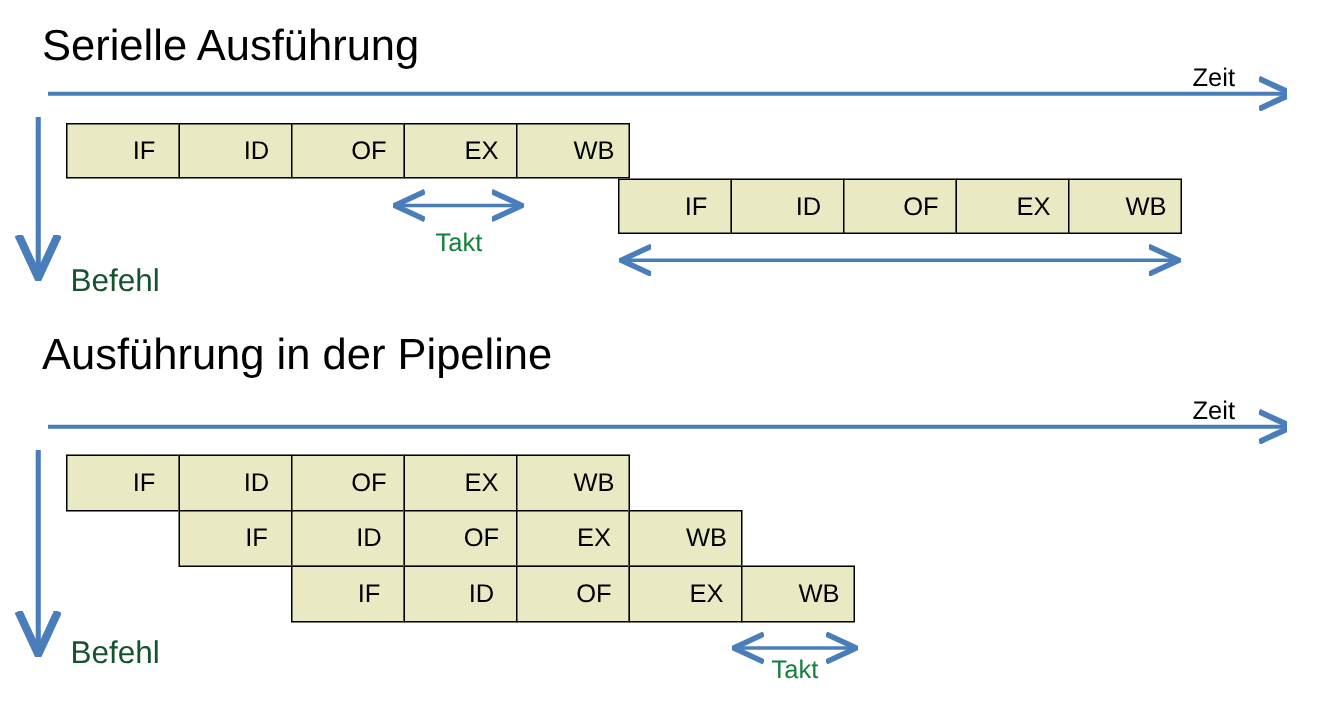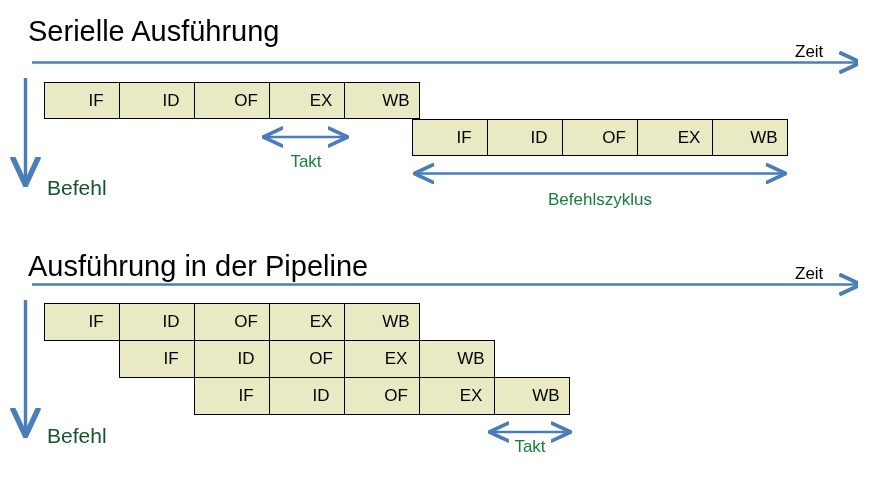--- a/index.html
+++ b/index.html
@@ -117,23 +117,22 @@
   <div class="stage-box" style="left:344px; top:82px;  width:76px; height:37px;">WB</div>
 
   <div class="stage-box" style="left:412px; top:119px; width:76px; height:37px;">IF</div>
   <div class="stage-box" style="left:487px; top:119px; width:76px; height:37px;">ID</div>
   <div class="stage-box" style="left:562px; top:119px; width:76px; height:37px;">OF</div>
   <div class="stage-box" style="left:637px; top:119px; width:76px; height:37px;">EX</div>
   <div class="stage-box" style="left:712px; top:119px; width:76px; height:37px;">WB</div>
 
   <div class="annot-label" style="left:266px; top:152px; width:80px;">Takt</div>
 
-  <div class="annot-label" style="left:417px; top:190px; width:366px;">Befehlszyklus</div>
 
-  <div class="section-title" style="left:28px; top:249px;">Ausführung in der Pipeline</div>
+  <div class="section-title" style="left:28px; top:220px;">Ausführung in der Pipeline</div>
 
   <div class="zeit-label" style="left:795px; top:248px;">Zeit</div>
 
   <div class="befehl-label" style="left:47px; top:426px;">Befehl</div>
 
   <div class="stage-box" style="left:44px;  top:303px; width:76px; height:38px;">IF</div>
   <div class="stage-box" style="left:119px; top:303px; width:76px; height:38px;">ID</div>
   <div class="stage-box" style="left:194px; top:303px; width:76px; height:38px;">OF</div>
   <div class="stage-box" style="left:269px; top:303px; width:76px; height:38px;">EX</div>
   <div class="stage-box" style="left:344px; top:303px; width:76px; height:38px;">WB</div>

